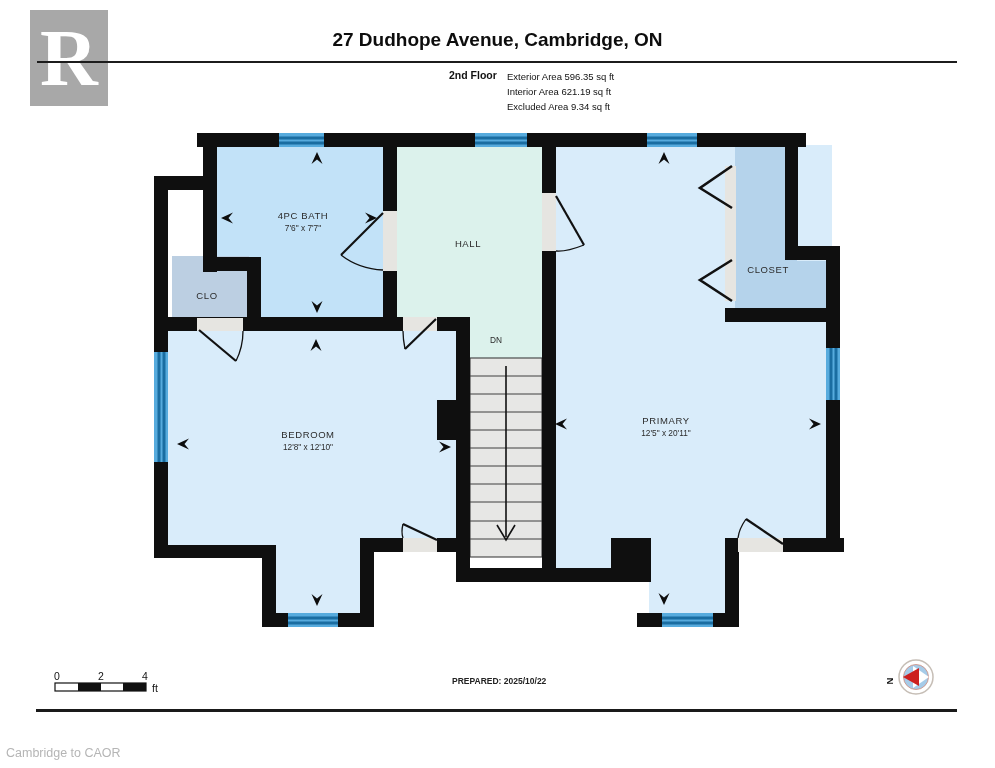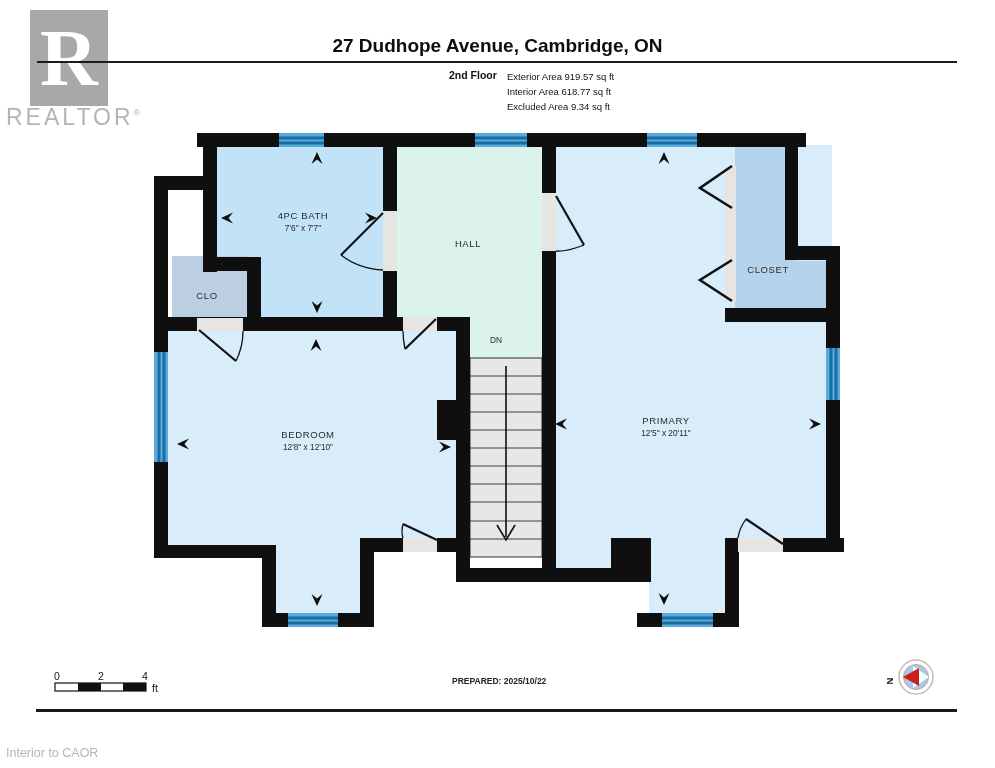--- a/index.html
+++ b/index.html
@@ -5,21 +5,21 @@
   html,body{margin:0;padding:0;background:#ffffff;}
   #page{position:relative;width:995px;height:768px;background:#ffffff;overflow:hidden;
         font-family:"Liberation Sans",sans-serif;color:#111;}
   .abs{position:absolute;}
   
   #logo-box{left:30px;top:10px;width:78px;height:96px;background:#a8a8a8;
             display:flex;align-items:center;justify-content:center;}
   #logo-r{font-family:"Liberation Serif",serif;font-size:80px;font-weight:bold;color:#ffffff;line-height:1;}
   #logo-word{left:6px;top:104px;font-size:23px;letter-spacing:3px;color:#b4b4b4;}
   #logo-word sup{font-size:9px;}
-  #plan-title{left:0;right:0;top:35px;text-align:center;font-size:19px;font-weight:bold;color:#0d0d0d;}
+  #plan-title{left:0;right:0;top:29px;text-align:center;font-size:19px;font-weight:bold;color:#0d0d0d;}
   #title-rule{left:37px;top:61px;width:920px;height:2px;background:#1c1c1c;}
   #floor-label{left:449px;top:69px;font-size:10.5px;font-weight:bold;}
   #area-list{left:507px;top:69px;font-size:9.5px;line-height:15px;}
   
   #prepared{left:452px;top:676px;font-size:8.5px;font-weight:bold;color:#222;text-align:right;}
   #disclaimer{left:38px;top:721px;font-size:7.9px;color:#111;width:930px;}
   #license{left:6px;top:746px;font-size:12.5px;color:#b5b5b5;}
   #divider{left:36px;top:709px;width:921px;height:3px;background:#1a1a1a;}
   
   svg{position:absolute;left:0;top:0;}
@@ -41,27 +41,26 @@
   .nlbl{font-family:"Liberation Sans",sans-serif;font-size:9.5px;font-weight:bold;fill:#111;text-anchor:middle;}
 </style>
 </head>
 <body>
 
 <div id="page">
 
   <div class="abs" id="logo-box">
     <span id="logo-r">R</span>
   </div>
-  <div class="abs" id="logo-word"><span>REALTOR</span><sup>®</sup></div>
   <div class="abs" id="plan-title">27 Dudhope Avenue, Cambridge, ON</div>
   <div class="abs" id="title-rule"></div>
   <div class="abs" id="floor-label">2nd Floor</div>
   <div class="abs" id="area-list">
-    <div>Exterior Area 919.57 sq ft</div>
-    <div>Interior Area 618.77 sq ft</div>
+    <div>Exterior Area 596.35 sq ft</div>
+    <div>Interior Area 621.19 sq ft</div>
     <div>Excluded Area 9.34 sq ft</div>
   </div>
 
   <svg width="995" height="768" viewBox="0 0 995 768">
 
     <g>
       <rect class="bath" x="215" y="145" width="170" height="113"></rect>
       <rect class="bath" x="259" y="258" width="126" height="64"></rect>
       <rect class="hall" x="395" y="145" width="149" height="186"></rect>
       <rect class="hall" x="468" y="331" width="76" height="27"></rect>
@@ -228,14 +227,14 @@
       <circle cx="916" cy="677" r="17" fill="#ffffff" stroke="#c6beb6" stroke-width="1.5"></circle>
       <circle cx="916" cy="677" r="12.5" fill="#a6cbe8" stroke="#cf8a7a" stroke-width="0.8"></circle>
       <polygon points="913,666 929,677 913,688" fill="#ffffff"></polygon>
       <polygon points="903,677 919,668 919,686" fill="#cc2020"></polygon>
       <text class="nlbl" transform="translate(893,681) rotate(-90)">N</text>
     </g>
   </svg>
 
   <div class="abs" id="prepared">PREPARED: 2025/10/22</div>
   <div class="abs" id="divider"></div>
-  <div class="abs" id="license">Interior to CAOR</div>
+  <div class="abs" id="license">Cambridge to CAOR</div>
 </div>
 
 </body></html>

